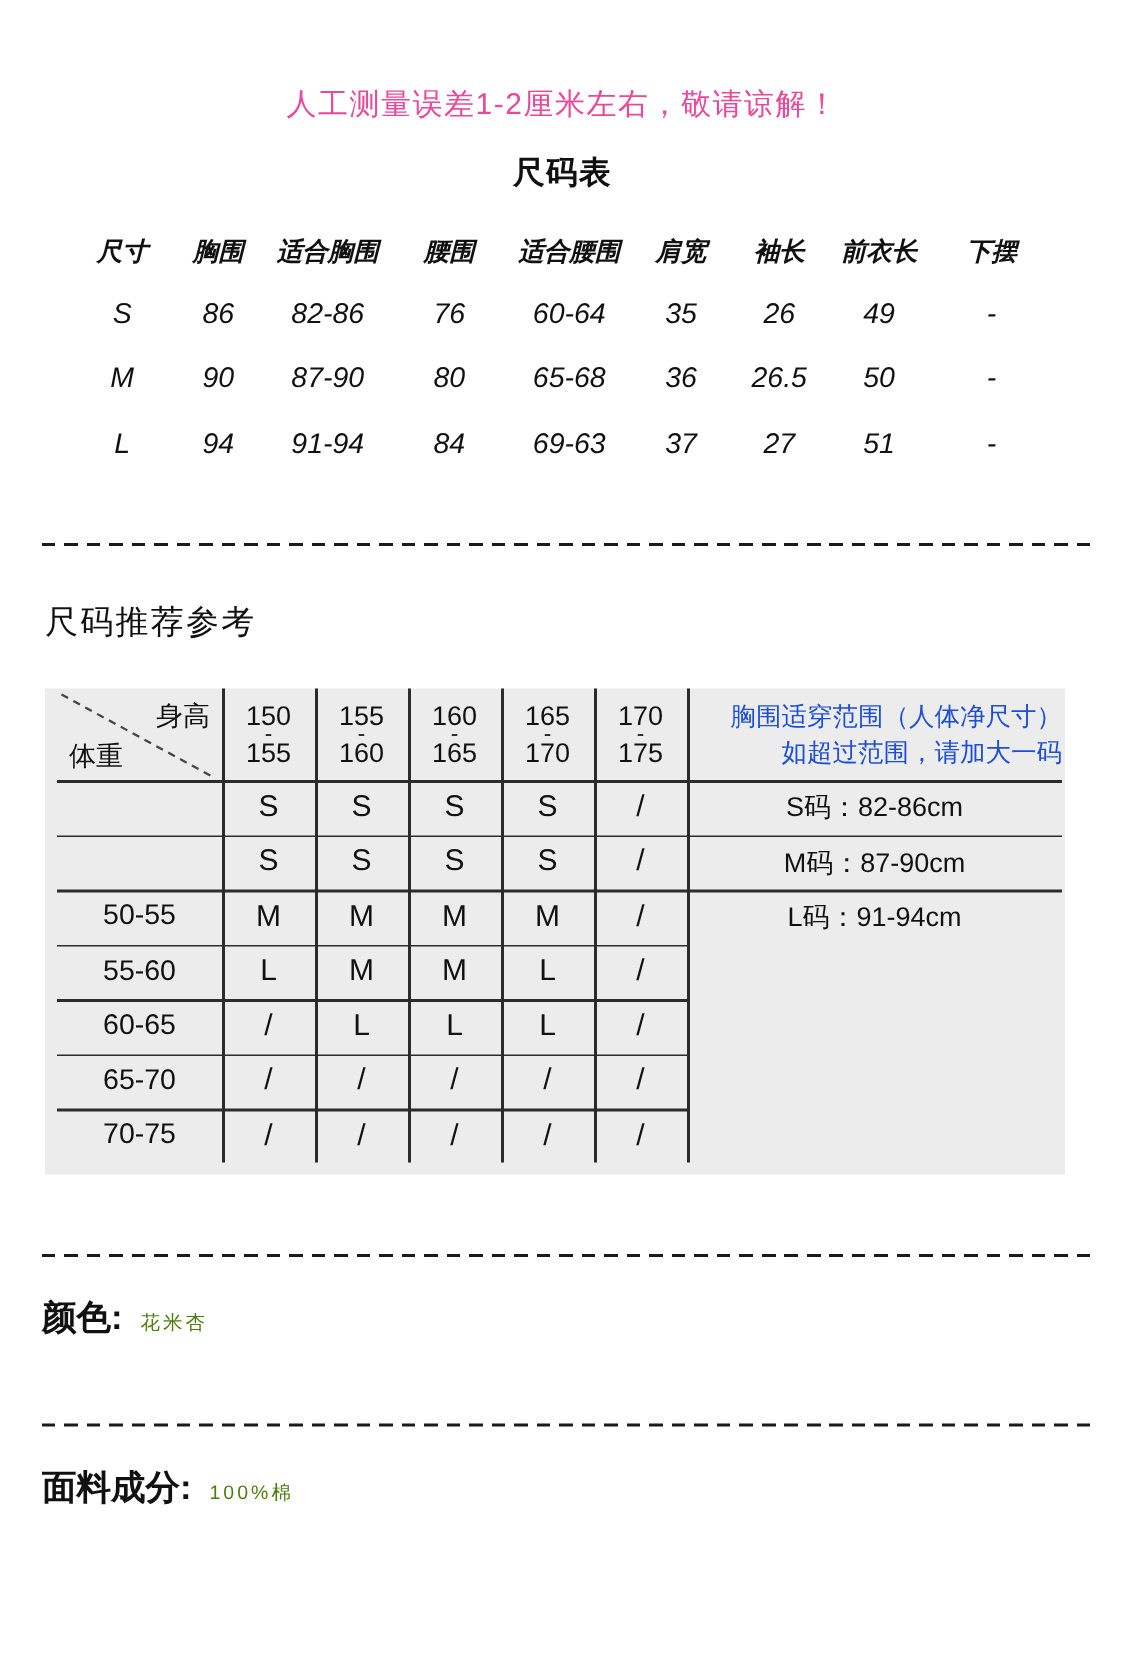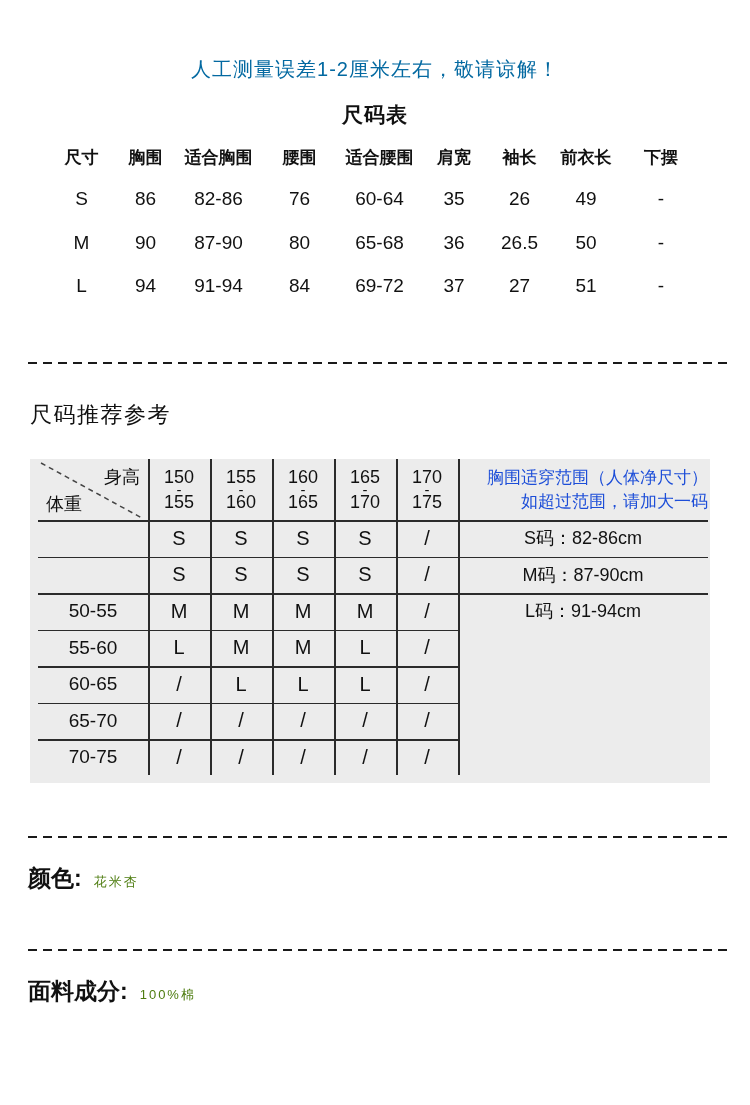--- a/index.html
+++ b/index.html
@@ -4,27 +4,27 @@
 <style>
   html,body{margin:0;padding:0;}
   body{
     width:750px;height:1105px;background:#ffffff;position:relative;overflow:hidden;
     font-family:"Liberation Sans","DejaVu Sans",sans-serif;color:#1a1a1a;
   }
   #page{position:absolute;inset:0;}
 
   
   .note{position:absolute;left:0;top:56px;width:750px;text-align:center;
-        font-size:20px;letter-spacing:1px;color:#0369a1;}
+        font-size:20px;letter-spacing:1px;color:#ec4899;}
   .title{position:absolute;left:0;top:101px;width:750px;text-align:center;
          font-size:21px;font-weight:700;letter-spacing:1px;color:#111;}
 
   
   .size-table{position:absolute;left:50px;top:146px;width:650px;}
-  .st-row{display:flex;align-items:flex-start;height:43.5px;}
+  .st-row{display:flex;align-items:center;height:43.5px;font-style:italic;}
   .st-row.st-header{height:42px;}
   .st-cell{text-align:center;font-size:19px;color:#111;}
   .st-header .st-cell{font-size:17px;font-weight:700;}
   .c0{width:63px}.c1{width:65px}.c2{width:81px}.c3{width:81px}.c4{width:79px}
   .c5{width:70px}.c6{width:61px}.c7{width:72px}.c8{width:78px}
 
   
   .divider{position:absolute;left:28px;width:702px;height:2px;
            background:repeating-linear-gradient(90deg,#1a1a1a 0 9px,transparent 9px 15px);}
   .d1{top:362px}.d2{top:836px}.d3{top:949px}
@@ -106,21 +106,21 @@
         <div class="st-cell c5">36</div>
         <div class="st-cell c6">26.5</div>
         <div class="st-cell c7">50</div>
         <div class="st-cell c8">-</div>
       </div>
       <div class="st-row">
         <div class="st-cell c0">L</div>
         <div class="st-cell c1">94</div>
         <div class="st-cell c2">91-94</div>
         <div class="st-cell c3">84</div>
-        <div class="st-cell c4">69-72</div>
+        <div class="st-cell c4">69-63</div>
         <div class="st-cell c5">37</div>
         <div class="st-cell c6">27</div>
         <div class="st-cell c7">51</div>
         <div class="st-cell c8">-</div>
       </div>
     </div>
 
   <div class="divider d1"></div>
 
   <div class="rec-heading">尺码推荐参考</div>

